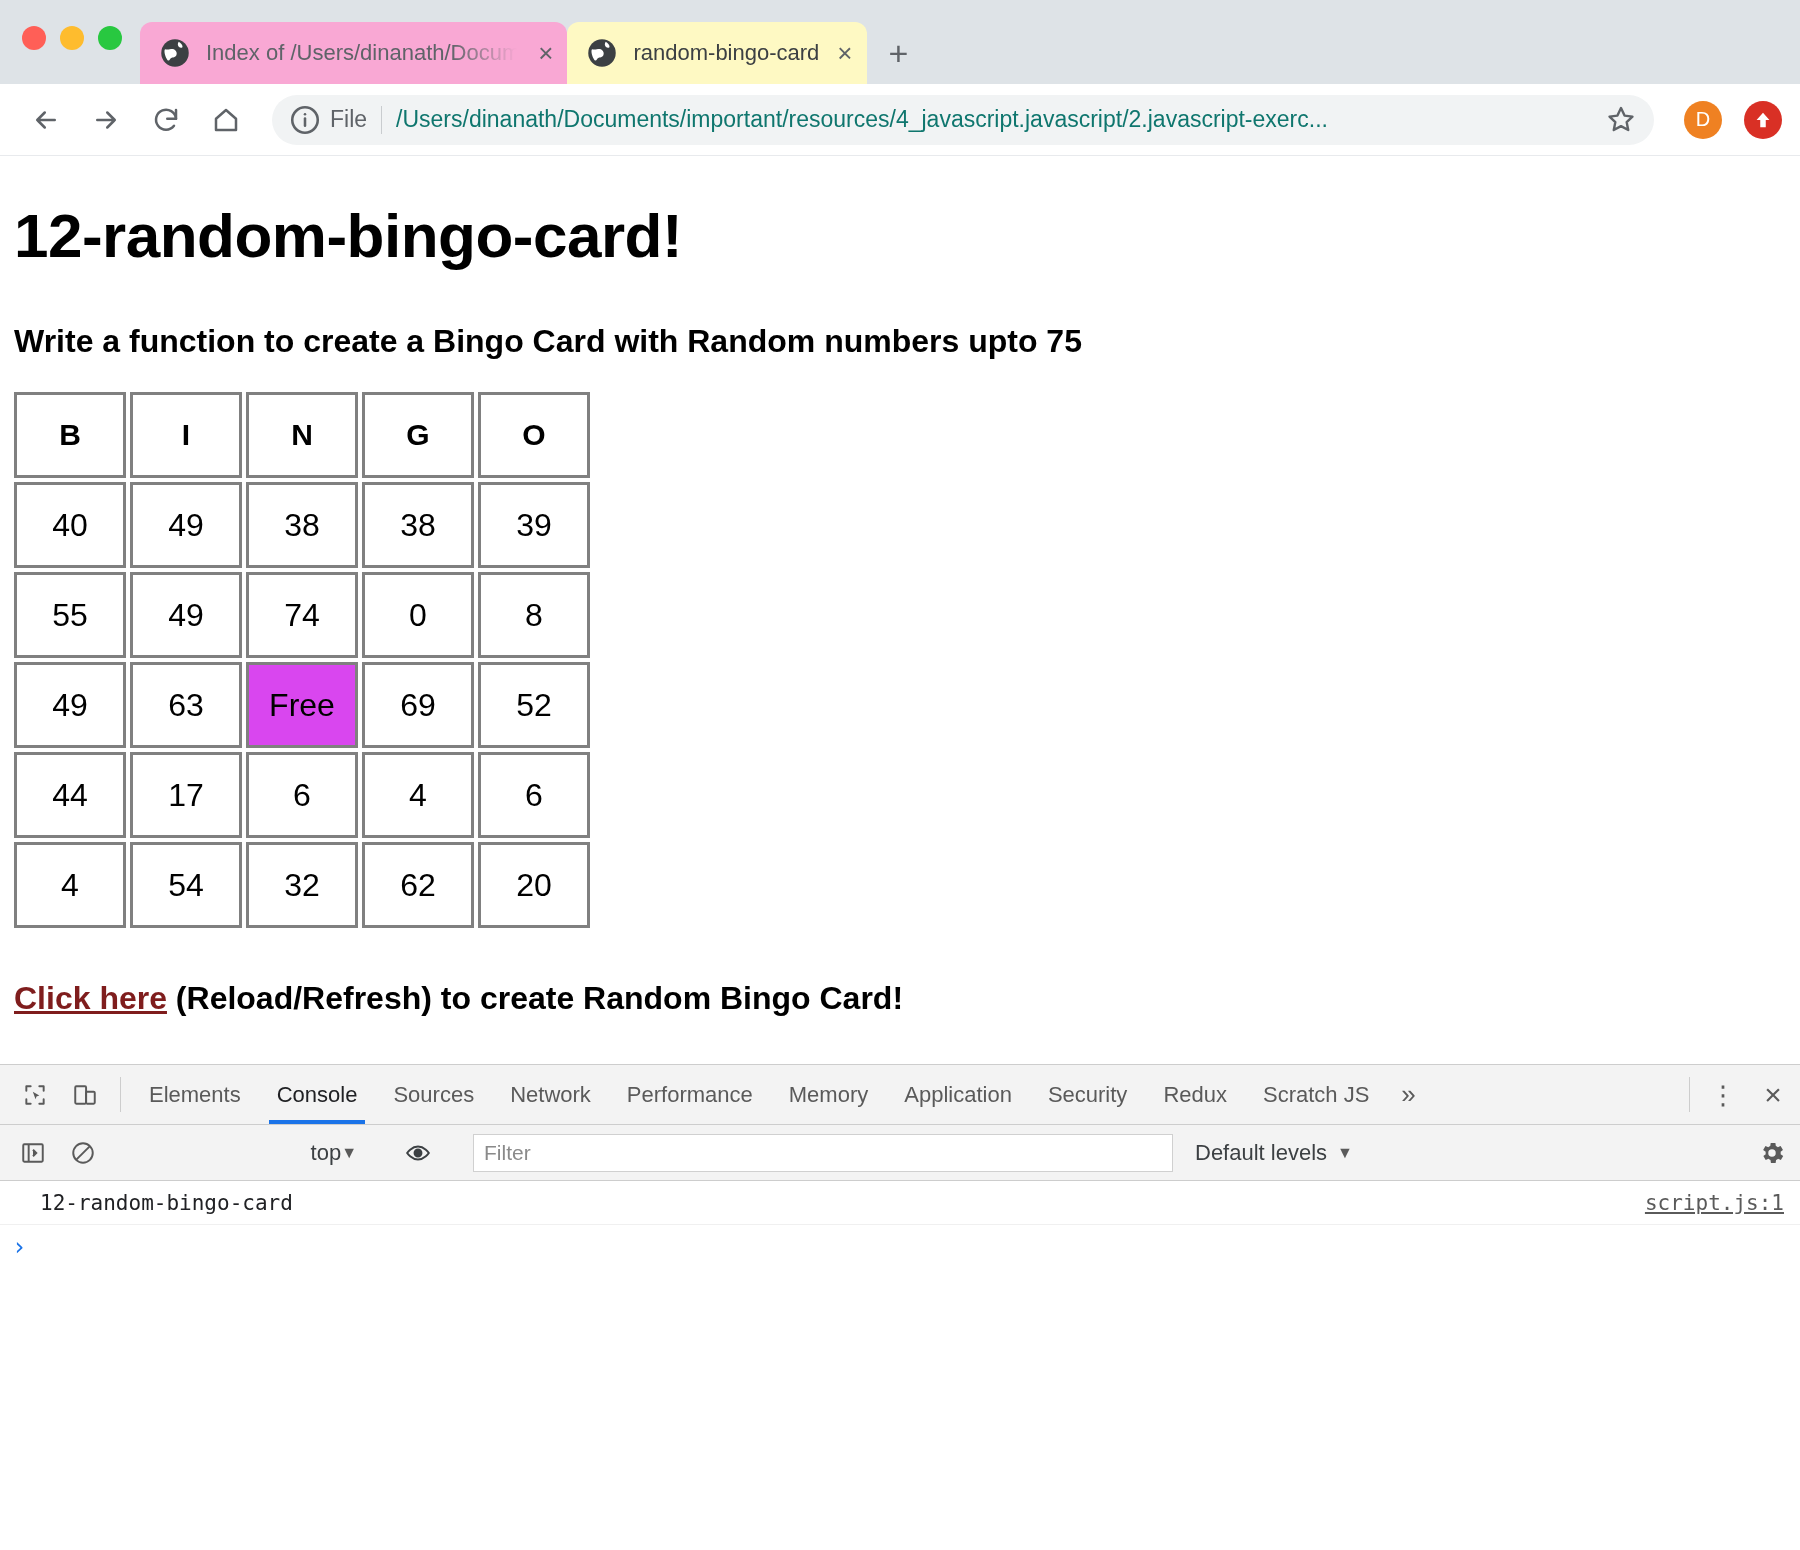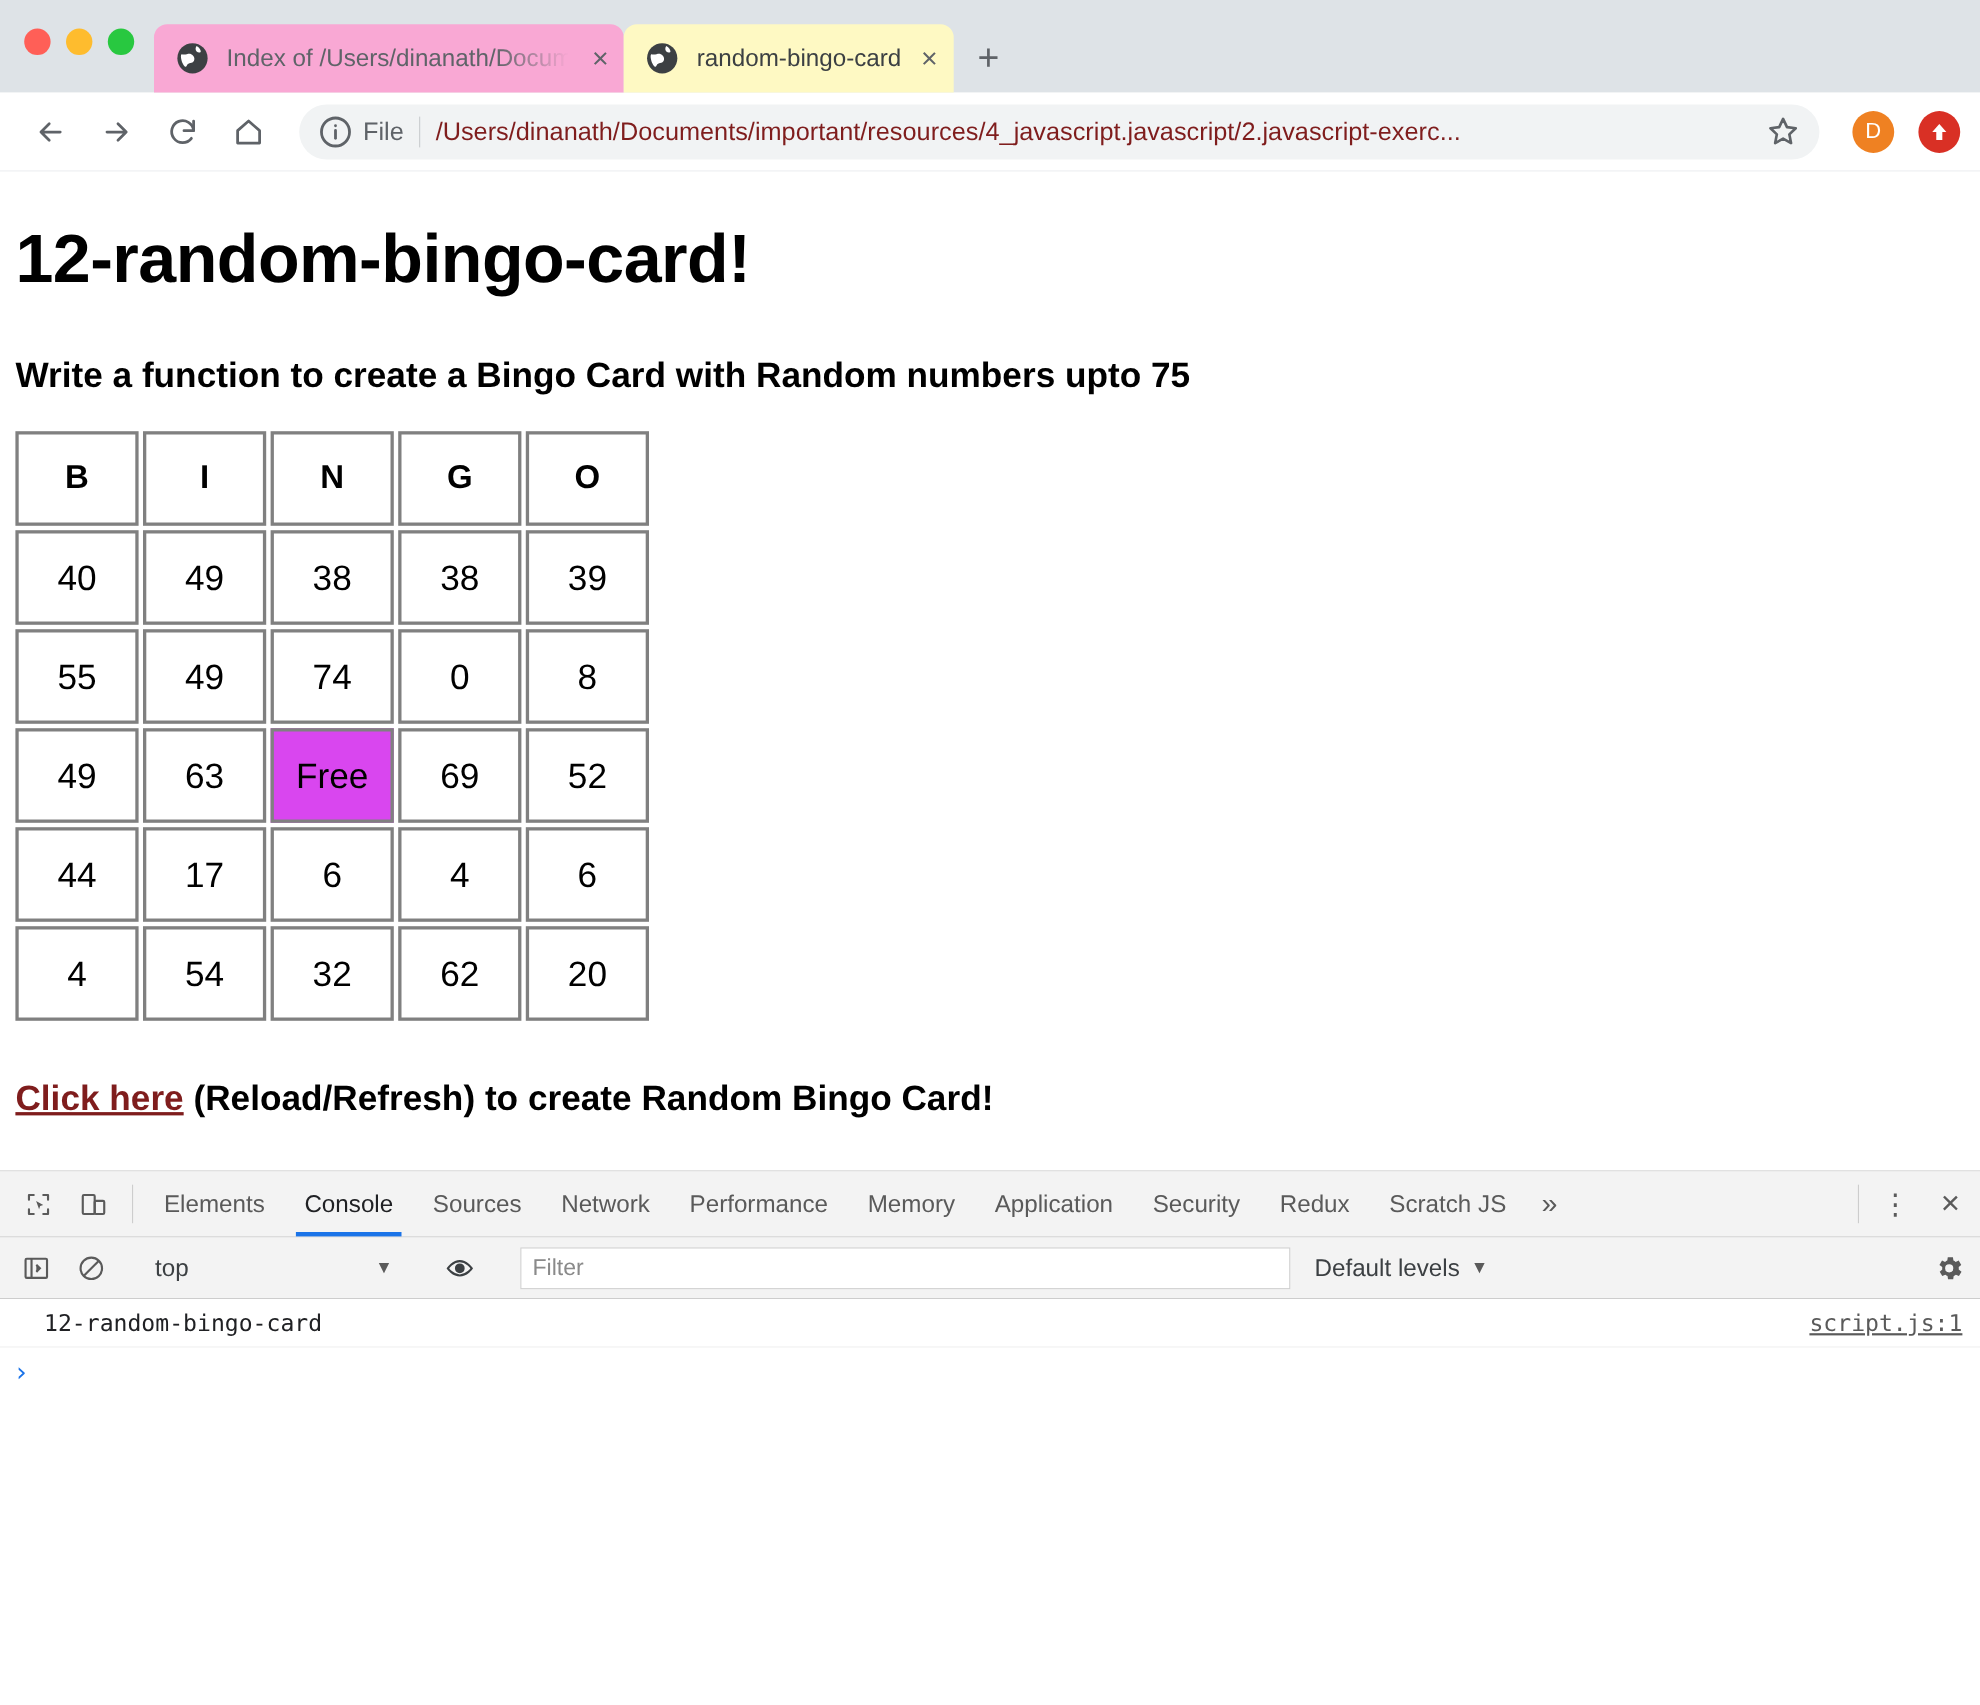--- a/index.html
+++ b/index.html
@@ -95,21 +95,21 @@
     padding: 0 16px;
     min-width: 0;
   }
   .omni-info { width: 34px; height: 34px; flex: 0 0 34px; color: #5f6368; }
   .omni-scheme {
     font-size: 23px; color: #5f6368;
     padding: 0 14px 0 8px;
   }
   .omni-sep { width: 1px; height: 28px; background: #c9cccf; }
   .omni-url {
-    font-size: 23px; color: #7f1d1d;
+    font-size: 23px; color: #0f766e;
     padding-left: 14px;
     white-space: nowrap; overflow: hidden;
     flex: 1;
   }
   .omni-star { width: 34px; height: 34px; color: #5f6368; flex: 0 0 34px; margin-left: 10px;}
   .avatar {
     width: 38px; height: 38px; border-radius: 50%;
     background: #ef8122; color: #fff;
     display: flex; align-items: center; justify-content: center;
     font-size: 20px;
@@ -223,21 +223,21 @@
 
   .dt-console-toolbar {
     height: 56px;
     background: #f3f3f3;
     border-bottom: 1px solid #cdcdcd;
     display: flex; align-items: center;
     padding-left: 8px;
   }
   .ctx-select {
     display: flex; align-items: center;
-    width: 240px; justify-content: space-between;
+    width: 240px; justify-content: flex-end;
     padding: 0 12px;
     font-size: 22px; color: #3c4043;
   }
   .ctx-caret { font-size: 16px; color: #5a5a5a; }
   .eye-btn { width: 56px; display: flex; align-items: center; justify-content: center; color:#3c4043;}
   .filter-input {
     flex: 0 0 700px;
     height: 38px;
     background: #ffffff;
     border: 1px solid #d0d0d0;

